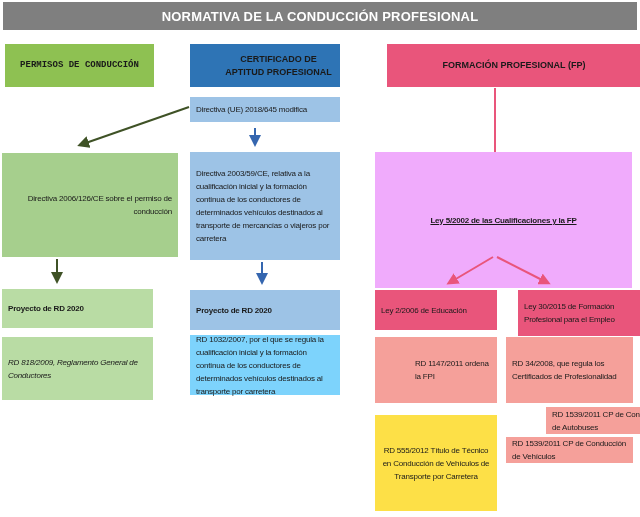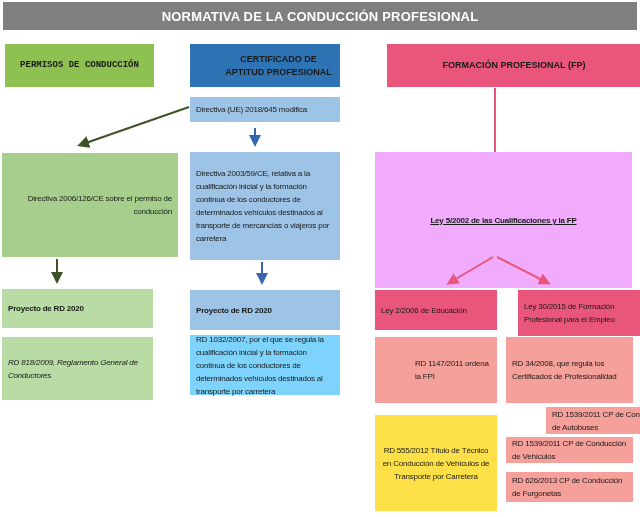--- a/index.html
+++ b/index.html
@@ -72,21 +72,20 @@
 
   <div id="fp-header" class="box hdr tcenter">FORMACIÓN PROFESIONAL (FP)</div>
   <div id="fp-ley" class="box tcenter bold">Ley 5/2002 de las Cualificaciones y la FP</div>
   <div id="fp-educ" class="box tleft">Ley 2/2006 de Educación</div>
   <div id="fp-empleo" class="box tleft">Ley 30/2015 de Formación Profesional para el Empleo</div>
   <div id="fp-fpi" class="box tleft">RD 1147/2011 ordena la FPI</div>
   <div id="fp-cert" class="box tleft">RD 34/2008, que regula los Certificados de Profesionalidad</div>
   <div id="fp-titulo" class="box tcenter">RD 555/2012 Título de Técnico en Conducción de Vehículos de Transporte por Carretera</div>
   <div id="fp-autobus" class="box tleft">RD 1539/2011 CP de Conducción de Autobuses</div>
   <div id="fp-vehic" class="box tleft">RD 1539/2011 CP de Conducción de Vehículos</div>
-  <div id="fp-furgo" class="box tleft">RD 626/2013 CP de Conducción de Furgonetas</div>
 
   <svg id="connectors" viewBox="0 0 640 517" xmlns="http://www.w3.org/2000/svg">
     <defs>
       <marker id="mGreen" viewBox="0 0 8 8" refX="6" refY="4" markerWidth="6" markerHeight="6" orient="auto-start-reverse">
         <path d="M0,0 L8,4 L0,8 z" fill="#3F5226"></path>
       </marker>
       <marker id="mBlue" viewBox="0 0 8 8" refX="6" refY="4" markerWidth="6" markerHeight="6" orient="auto-start-reverse">
         <path d="M0,0 L8,4 L0,8 z" fill="#3566AF"></path>
       </marker>
       <marker id="mPink" viewBox="0 0 8 8" refX="6" refY="4" markerWidth="6" markerHeight="6" orient="auto-start-reverse">

